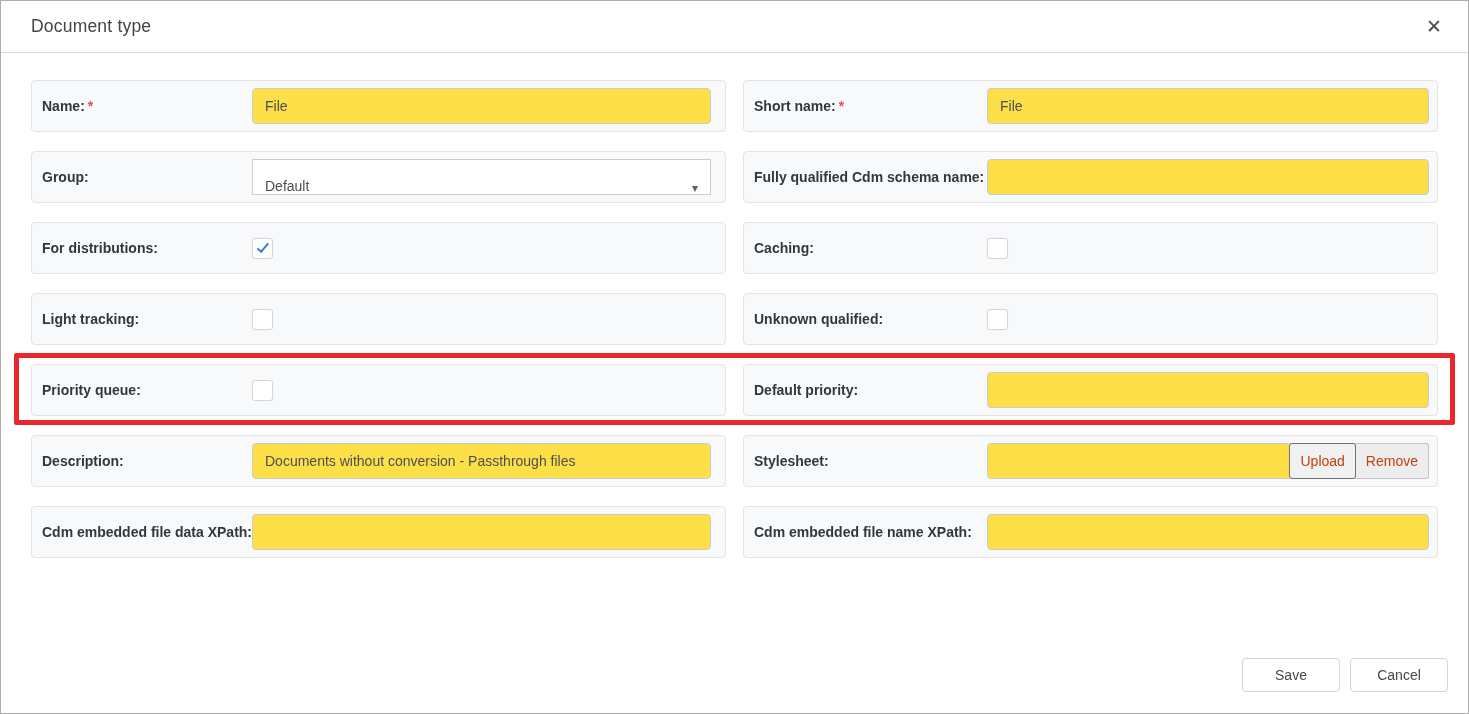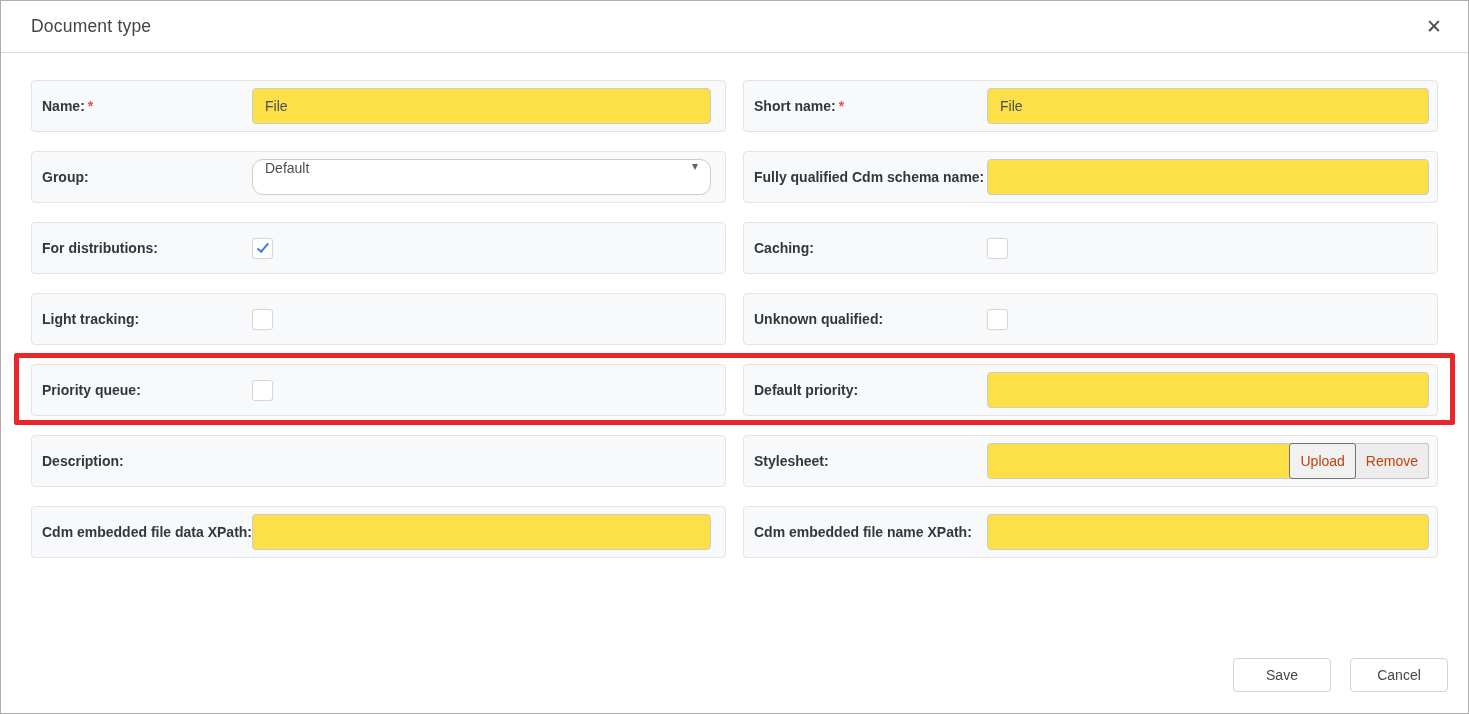--- a/index.html
+++ b/index.html
@@ -98,24 +98,24 @@
     font-size: 14px;
     color: #4b4f54;
     font-family: "Liberation Sans", sans-serif;
     outline: none;
   }
   
   .select {
     width: 100%;
     height: 36px;
     border: 1px solid #cbcccf;
-    border-radius: 11px;
-    background: #ffffff;
-    display: flex;
-    align-items: flex-start;
+    border-radius: 0;
+    background: #ffffff;
+    display: flex;
+    align-items: flex-end;
     padding: 0 12px;
     cursor: pointer;
     gap: 35px;
   }
   .select-value {
     flex: 1;
     font-size: 14px;
     color: #4b4f54;
   }
   .caret {
@@ -183,21 +183,21 @@
     border-radius: 2px;
     pointer-events: none;
     z-index: 5;
   }
   
   .footer {
     position: absolute;
     right: 20px;
     bottom: 21px;
     display: flex;
-    gap: 19px;
+    gap: 10px;
   }
   .btn {
     min-width: 98px;
     height: 34px;
     background: #ffffff;
     border: 1px solid #d2d3d6;
     border-radius: 4px;
     font-size: 14px;
     color: #44484c;
     font-family: "Liberation Sans", sans-serif;
@@ -317,20 +317,23 @@
       </div>
       <div class="field-control">
         <input class="text-input" value="" style="">
       </div>
     </div>
 
     <div class="field-row col-left">
       <div class="field-label">
         <span>Description:</span>
       </div>
+      <div class="field-control">
+        <input class="text-input" value="Documents without conversion - Passthrough files" style="">
+      </div>
     </div>
 
     <div class="field-row col-right">
       <div class="field-label">
         <span>Stylesheet:</span>
       </div>
       <div class="field-control">
         <input class="text-input" value="" style="">
         <div class="file-buttons">
           <button class="file-btn upload">Upload</button>

